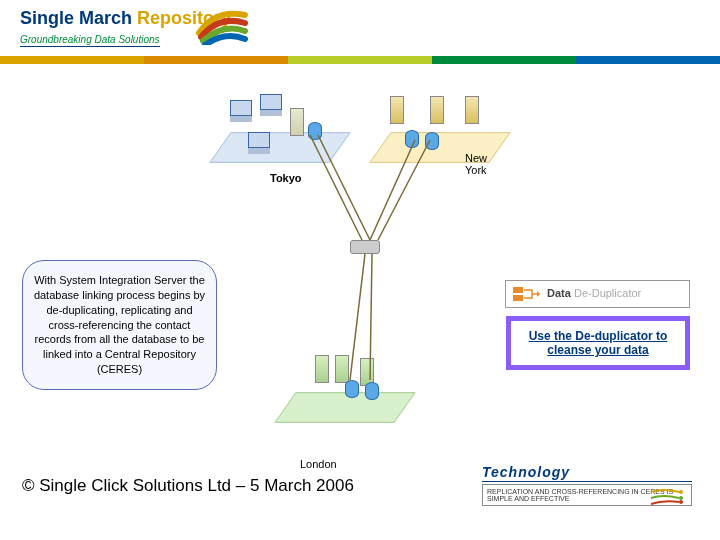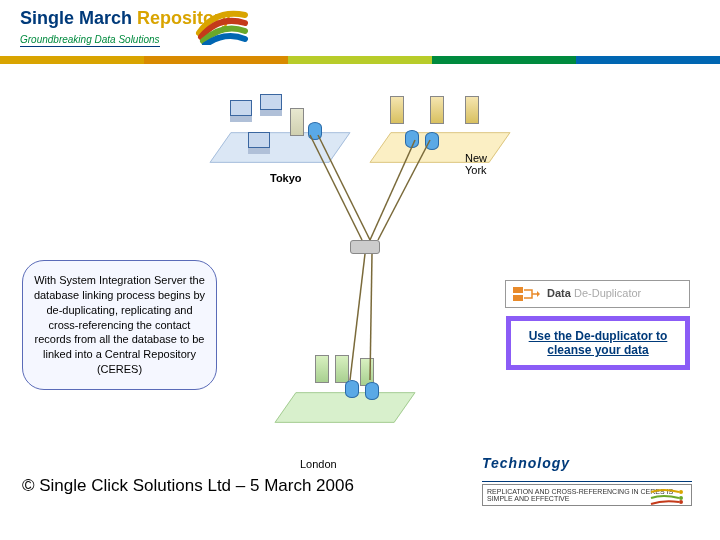--- a/index.html
+++ b/index.html
@@ -207,21 +207,21 @@
     bottom: 4px;
     width: 210px;
   }
   .tech-title {
     font-size: 14px;
     font-weight: bold;
     font-style: italic;
     color: #003a7a;
     letter-spacing: 1px;
     border-bottom: 1px solid #003a7a;
-    padding-bottom: 10px;
+    padding-bottom: 1px;
     margin-bottom: 2px;
   }
   .tech-sub {
     border: 1px solid #888;
     font-size: 7px;
     padding: 3px 4px;
     color: #333;
     position: relative;
     height: 22px;
   }

